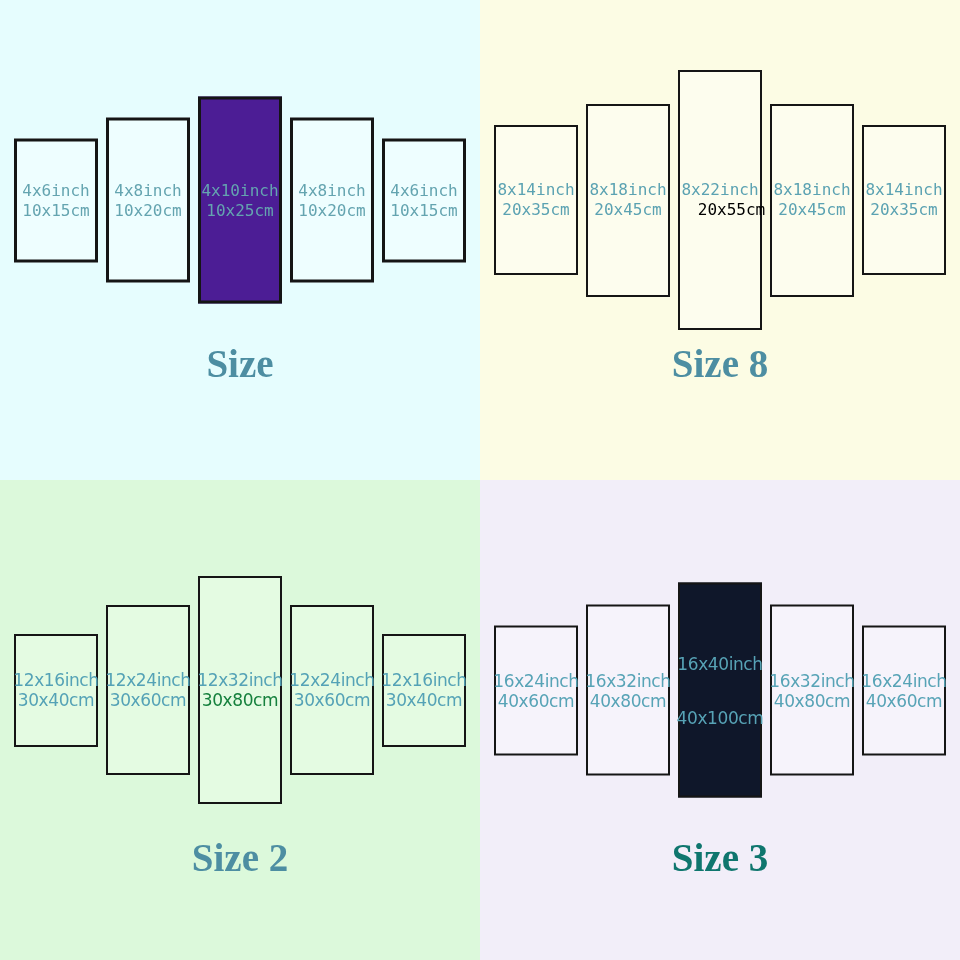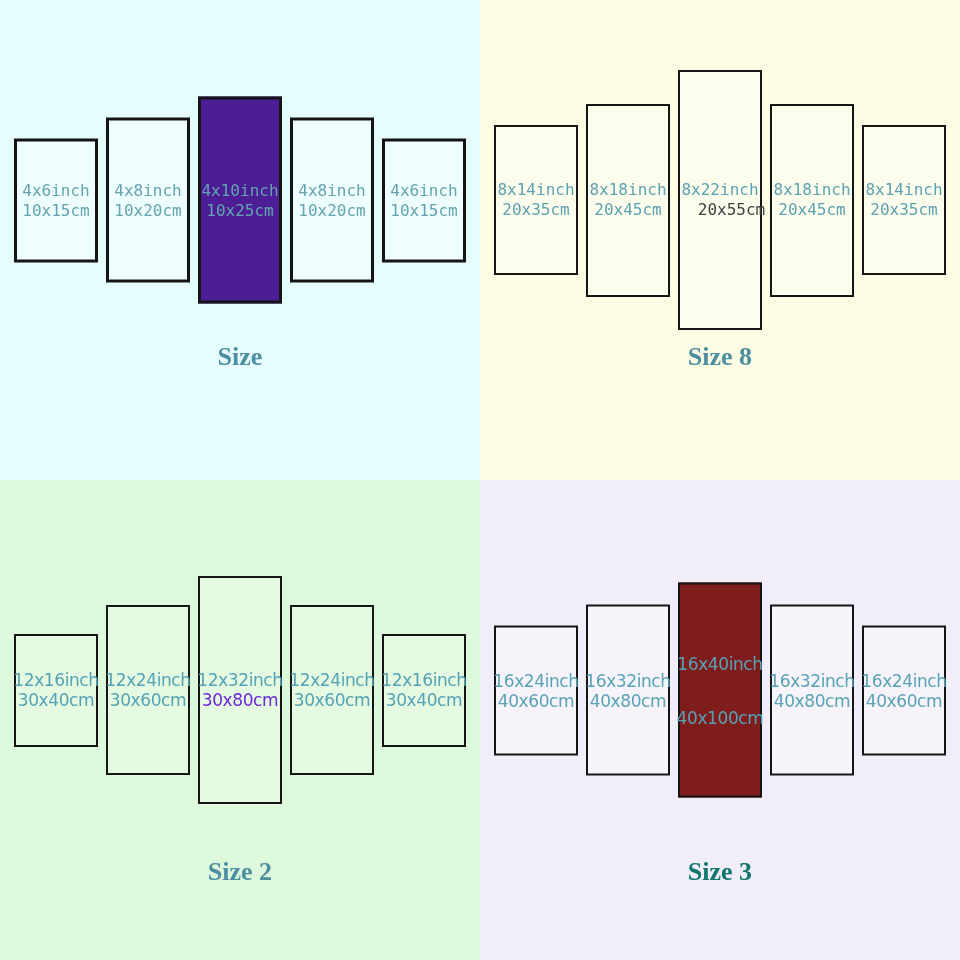--- a/index.html
+++ b/index.html
@@ -52,25 +52,25 @@
     font-family: "DejaVu Sans", sans-serif;
     font-size: 17px;
     letter-spacing: -0.4px;
   }
   .quadrant-title {
     position: absolute;
     left: 0; right: 0;
     text-align: center;
     font-family: "Liberation Serif", serif;
     font-weight: 700;
-    font-size: 26px;
+    font-size: 39px;
     line-height: 1;
   }
   .q-top .quadrant-title    { top: 344px; }
-  .q-bottom .quadrant-title { top: 379px; }
+  .q-bottom .quadrant-title { top: 358px; }
 </style>
 </head>
 <body>
 
 <div class="grid">
 
   <section class="quadrant q-top q0" style="background: rgb(230, 253, 254);">
     <div class="panels-row">
         <div class="panel" style="height: 124px; background: rgb(238, 254, 255); border-color: rgb(21, 21, 21);">
           <div class="panel-label" style="color: rgb(100, 164, 176);">4x6inch</div>
@@ -101,21 +101,21 @@
         <div class="panel" style="height: 150px; background: rgb(253, 253, 238); border-color: rgb(21, 21, 21);">
           <div class="panel-label" style="color: rgb(91, 162, 178);">8x14inch</div>
           <div class="panel-label" style="color: rgb(91, 162, 178);">20x35cm</div>
         </div>
         <div class="panel" style="height: 193px; background: rgb(253, 253, 238); border-color: rgb(21, 21, 21);">
           <div class="panel-label" style="color: rgb(91, 162, 178);">8x18inch</div>
           <div class="panel-label" style="color: rgb(91, 162, 178);">20x45cm</div>
         </div>
         <div class="panel" style="height: 260px; background: rgb(253, 253, 238); border-color: rgb(21, 21, 21);">
           <div class="panel-label" style="color: rgb(91, 162, 178);">8x22inch</div>
-          <div class="panel-label" style="color: #404040; margin-left: 23px;">20x55cm</div>
+          <div class="panel-label" style="color: #000000; margin-left: 23px;">20x55cm</div>
         </div>
         <div class="panel" style="height: 193px; background: rgb(253, 253, 238); border-color: rgb(21, 21, 21);">
           <div class="panel-label" style="color: rgb(91, 162, 178);">8x18inch</div>
           <div class="panel-label" style="color: rgb(91, 162, 178);">20x45cm</div>
         </div>
         <div class="panel" style="height: 150px; background: rgb(253, 253, 238); border-color: rgb(21, 21, 21);">
           <div class="panel-label" style="color: rgb(91, 162, 178);">8x14inch</div>
           <div class="panel-label" style="color: rgb(91, 162, 178);">20x35cm</div>
         </div>
       </div>
@@ -127,21 +127,21 @@
         <div class="panel" style="height: 113px; background: rgb(228, 251, 226); border-color: rgb(21, 21, 21);">
           <div class="panel-label" style="color: rgb(84, 162, 182);">12x16inch</div>
           <div class="panel-label" style="color: rgb(84, 162, 182);">30x40cm</div>
         </div>
         <div class="panel" style="height: 170px; background: rgb(228, 251, 226); border-color: rgb(21, 21, 21);">
           <div class="panel-label" style="color: rgb(84, 162, 182);">12x24inch</div>
           <div class="panel-label" style="color: rgb(84, 162, 182);">30x60cm</div>
         </div>
         <div class="panel" style="height: 228px; background: rgb(228, 251, 226); border-color: rgb(21, 21, 21);">
           <div class="panel-label" style="color: rgb(84, 162, 182);">12x32inch</div>
-          <div class="panel-label" style="color: #6d28d9;">30x80cm</div>
+          <div class="panel-label" style="color: #15803d;">30x80cm</div>
         </div>
         <div class="panel" style="height: 170px; background: rgb(228, 251, 226); border-color: rgb(21, 21, 21);">
           <div class="panel-label" style="color: rgb(84, 162, 182);">12x24inch</div>
           <div class="panel-label" style="color: rgb(84, 162, 182);">30x60cm</div>
         </div>
         <div class="panel" style="height: 113px; background: rgb(228, 251, 226); border-color: rgb(21, 21, 21);">
           <div class="panel-label" style="color: rgb(84, 162, 182);">12x16inch</div>
           <div class="panel-label" style="color: rgb(84, 162, 182);">30x40cm</div>
         </div>
       </div>
@@ -151,21 +151,21 @@
   <section class="quadrant q-bottom q3" style="background: rgb(242, 238, 249);">
     <div class="panels-row">
         <div class="panel" style="height: 130px; background: rgb(246, 243, 251); border-color: rgb(21, 21, 21);">
           <div class="panel-label" style="color: rgb(87, 163, 182);">16x24inch</div>
           <div class="panel-label" style="color: rgb(87, 163, 182);">40x60cm</div>
         </div>
         <div class="panel" style="height: 171px; background: rgb(246, 243, 251); border-color: rgb(21, 21, 21);">
           <div class="panel-label" style="color: rgb(87, 163, 182);">16x32inch</div>
           <div class="panel-label" style="color: rgb(87, 163, 182);">40x80cm</div>
         </div>
-        <div class="panel" style="height: 215px; background: #7f1d1d; border-color: rgb(21, 21, 21);">
+        <div class="panel" style="height: 215px; background: #0f172a; border-color: rgb(21, 21, 21);">
           <div class="panel-label" style="color: rgb(87, 163, 182);">16x40inch</div>
           <div class="panel-label" style="color: rgb(87, 163, 182); margin-top: 34px;">40x100cm</div>
         </div>
         <div class="panel" style="height: 171px; background: rgb(246, 243, 251); border-color: rgb(21, 21, 21);">
           <div class="panel-label" style="color: rgb(87, 163, 182);">16x32inch</div>
           <div class="panel-label" style="color: rgb(87, 163, 182);">40x80cm</div>
         </div>
         <div class="panel" style="height: 130px; background: rgb(246, 243, 251); border-color: rgb(21, 21, 21);">
           <div class="panel-label" style="color: rgb(87, 163, 182);">16x24inch</div>
           <div class="panel-label" style="color: rgb(87, 163, 182);">40x60cm</div>

